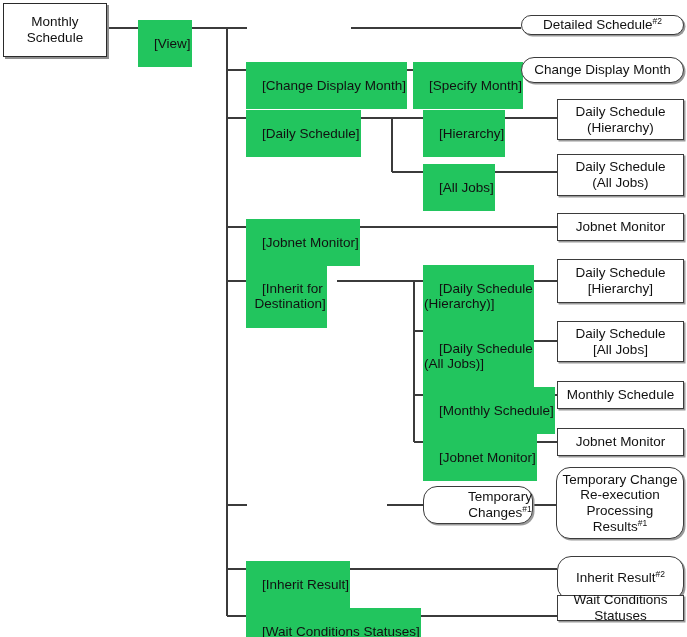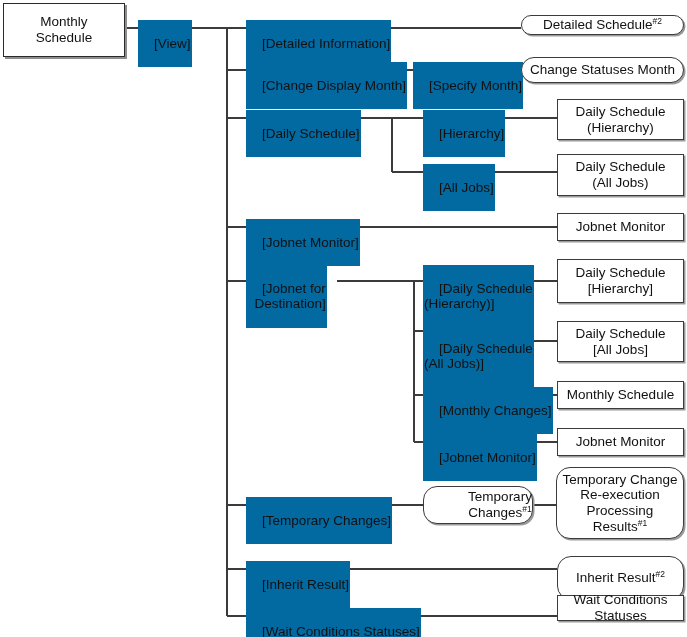--- a/index.html
+++ b/index.html
@@ -54,21 +54,21 @@
   
   .node.root {
     border: 1.5px solid #2a2a2a;
     box-shadow: 2px 2px 0 0 #8e8e8e;
   }
   .label {
     position: absolute;
     font-size: 13.5px;
     line-height: 1.16;
     color: #111111;
-    background: #0369a1;
+    background: #22c55e;
     white-space: pre;
     z-index: 3;
     padding: 0 1px;
   }
   .label.two-line {
     white-space: pre-wrap;
   }
   sup {
     font-size: 8.5px;
     vertical-align: super;
@@ -124,44 +124,41 @@
       <line x1="533" y1="505" x2="556" y2="505"></line>
 
       <line x1="227" y1="569" x2="247" y2="569"></line>
       <line x1="341" y1="569" x2="557" y2="569"></line>
 
       <line x1="227" y1="616" x2="247" y2="616"></line>
       <line x1="414" y1="616" x2="557" y2="616"></line>
     </g>
   </svg>
 
-  <div class="node root" style="left:3px; top:3px; width:122px; height:54px;">
+  <div class="node root" style="left:3px; top:3px; width:104px; height:54px;">
     <span style="white-space:pre-line;">Monthly
 Schedule</span>
   </div>
 
   <div class="label" style="left:138px; top:20px;">
     <span>[View]</span>
   </div>
 
-  <div class="label" style="left:246px; top:20px;">
-    <span>[Detailed Information]</span>
-  </div>
   <div class="node round" style="left:521px; top:15px; width:163px; height:20px;">
     <span style="white-space:pre-line;"><span>Detailed Schedule</span><sup>#2</sup></span>
   </div>
 
   <div class="label" style="left:413px; top:62px;">
     <span>[Specify Month]</span>
   </div>
   <div class="label" style="left:246px; top:62px;">
     <span>[Change Display Month]</span>
   </div>
   <div class="node round" style="left:521px; top:57px; width:163px; height:26px;">
-    <span>Change Statuses Month</span>
+    <span>Change Display Month</span>
   </div>
 
   <div class="label" style="left:246px; top:110px;">
     <span>[Daily Schedule]</span>
   </div>
   <div class="label" style="left:423px; top:110px;">
     <span>[Hierarchy]</span>
   </div>
   <div class="node box" style="left:557px; top:99px; width:127px; height:41px;">
     <span style="white-space:pre-line;">Daily Schedule
@@ -176,21 +173,21 @@
   </div>
 
   <div class="label" style="left:246px; top:219px;">
     <span>[Jobnet Monitor]</span>
   </div>
   <div class="node box" style="left:557px; top:213px; width:127px; height:28px;">
     <span>Jobnet Monitor</span>
   </div>
 
   <div class="label two-line" style="left:246px; top:265px;">
-    <span>[Jobnet for
+    <span>[Inherit for
   Destination]</span>
   </div>
 
   <div class="label two-line" style="left:423px; top:265px;">
     <span>[Daily Schedule
 (Hierarchy)]</span>
   </div>
   <div class="node box" style="left:557px; top:259px; width:127px; height:44px;">
     <span style="white-space:pre-line;">Daily Schedule
 [Hierarchy]</span>
@@ -199,36 +196,33 @@
   <div class="label two-line" style="left:423px; top:325px;">
     <span>[Daily Schedule
 (All Jobs)]</span>
   </div>
   <div class="node box" style="left:557px; top:321px; width:127px; height:41px;">
     <span style="white-space:pre-line;">Daily Schedule
 [All Jobs]</span>
   </div>
 
   <div class="label" style="left:423px; top:387px;">
-    <span>[Monthly Changes]</span>
+    <span>[Monthly Schedule]</span>
   </div>
   <div class="node box" style="left:557px; top:381px; width:127px; height:28px;">
     <span>Monthly Schedule</span>
   </div>
 
   <div class="label" style="left:423px; top:434px;">
     <span>[Jobnet Monitor]</span>
   </div>
   <div class="node box" style="left:557px; top:428px; width:127px; height:28px;">
     <span>Jobnet Monitor</span>
   </div>
 
-  <div class="label" style="left:246px; top:497px;">
-    <span>[Temporary Changes]</span>
-  </div>
   <div class="node round" style="left:423px; top:486px; width:110px; height:38px;">
     <span style="white-space:pre-line;margin-left:44px;"><span>Temporary
 Changes</span><sup>#1</sup></span>
   </div>
   <div class="node round" style="left:556px; top:467px; width:128px; height:72px;">
     <span style="white-space:pre-line;"><span>Temporary Change
 Re-execution
 Processing
 Results</span><sup>#1</sup></span>
   </div>

